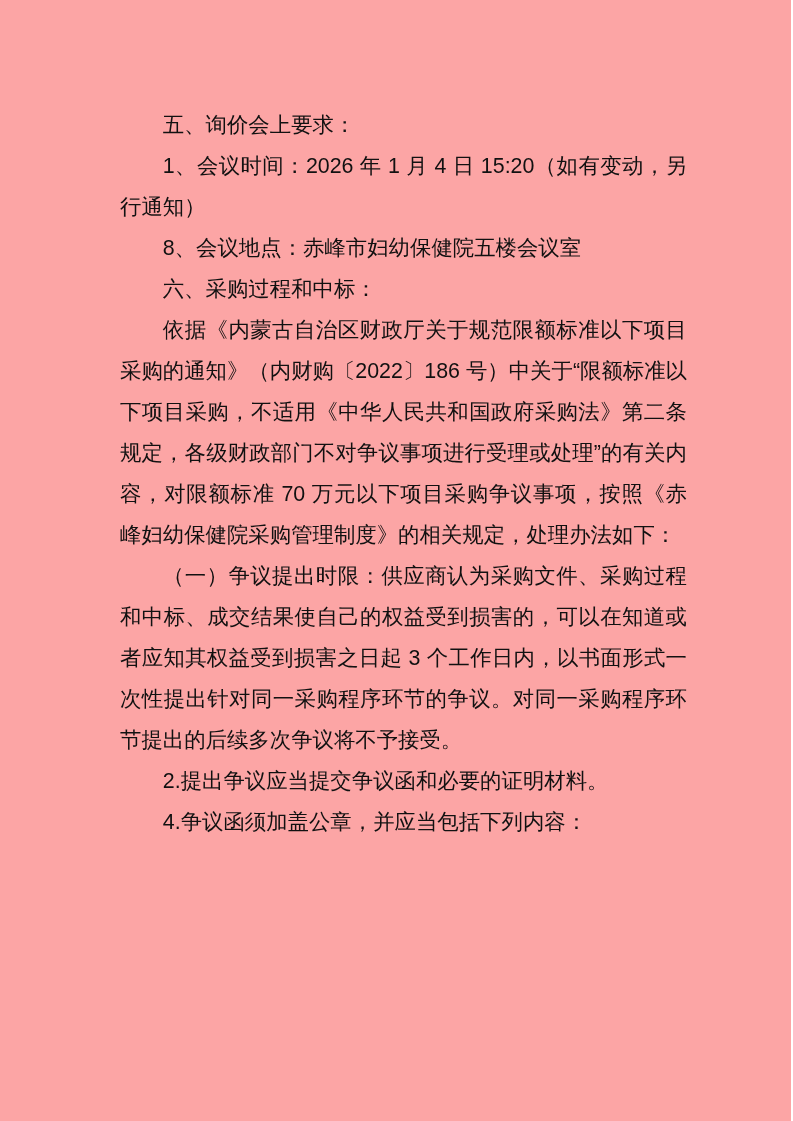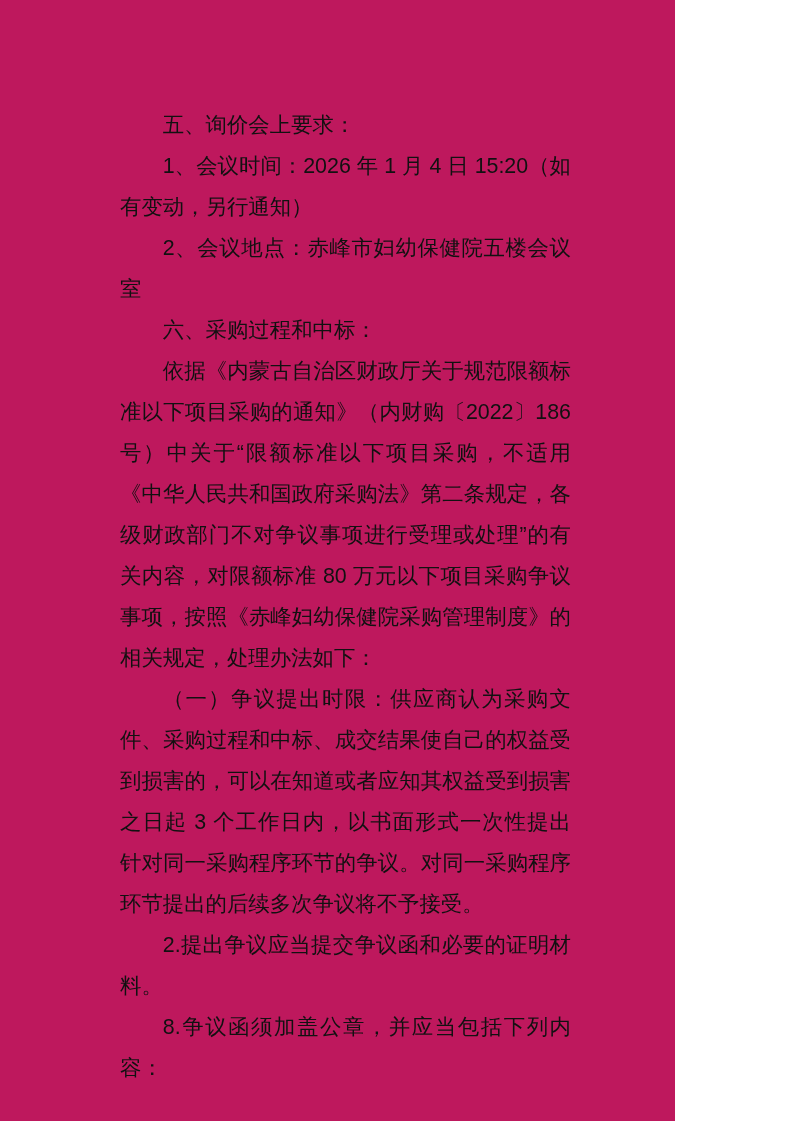--- a/index.html
+++ b/index.html
@@ -9,24 +9,24 @@
   }
   body {
     width: 793px;
     height: 1121px;
     overflow: hidden;
     font-family: "Liberation Sans", sans-serif;
     color: #111111;
   }
   .page {
     box-sizing: border-box;
-    width: 675px;
+    width: 791px;
     height: 1121px;
     padding: 105px 104px 40px 120px;
-    background: #be185d;
+    background: #fca5a5;
   }
   .para {
     margin: 0;
     font-size: 21.4px;
     line-height: 41px;
     font-weight: normal;
     text-align: justify;
     text-justify: inter-character;
     text-indent: 2em;
     word-break: normal;
@@ -34,19 +34,19 @@
   .indent-small {
     text-indent: 0.2em;
   }
 </style>
 </head>
 <body>
 
 <div class="page">
   <p class="para">五、询价会上要求：</p>
   <p class="para">1、会议时间：2026 年 1 月 4 日 15:20（如有变动，另行通知）</p>
-  <p class="para">2、会议地点：赤峰市妇幼保健院五楼会议室</p>
+  <p class="para">8、会议地点：赤峰市妇幼保健院五楼会议室</p>
   <p class="para">六、采购过程和中标：</p>
-  <p class="para">依据《内蒙古自治区财政厅关于规范限额标准以下项目采购的通知》（内财购〔2022〕186 号）中关于“限额标准以下项目采购，不适用《中华人民共和国政府采购法》第二条规定，各级财政部门不对争议事项进行受理或处理”的有关内容，对限额标准 80 万元以下项目采购争议事项，按照《赤峰妇幼保健院采购管理制度》的相关规定，处理办法如下：</p>
+  <p class="para">依据《内蒙古自治区财政厅关于规范限额标准以下项目采购的通知》（内财购〔2022〕186 号）中关于“限额标准以下项目采购，不适用《中华人民共和国政府采购法》第二条规定，各级财政部门不对争议事项进行受理或处理”的有关内容，对限额标准 70 万元以下项目采购争议事项，按照《赤峰妇幼保健院采购管理制度》的相关规定，处理办法如下：</p>
   <p class="para">（一）争议提出时限：供应商认为采购文件、采购过程和中标、成交结果使自己的权益受到损害的，可以在知道或者应知其权益受到损害之日起 3 个工作日内，以书面形式一次性提出针对同一采购程序环节的争议。对同一采购程序环节提出的后续多次争议将不予接受。</p>
   <p class="para">2.提出争议应当提交争议函和必要的证明材料。</p>
-  <p class="para">8.争议函须加盖公章，并应当包括下列内容：</p>
+  <p class="para">4.争议函须加盖公章，并应当包括下列内容：</p>
 </div>
 
 </body></html>

